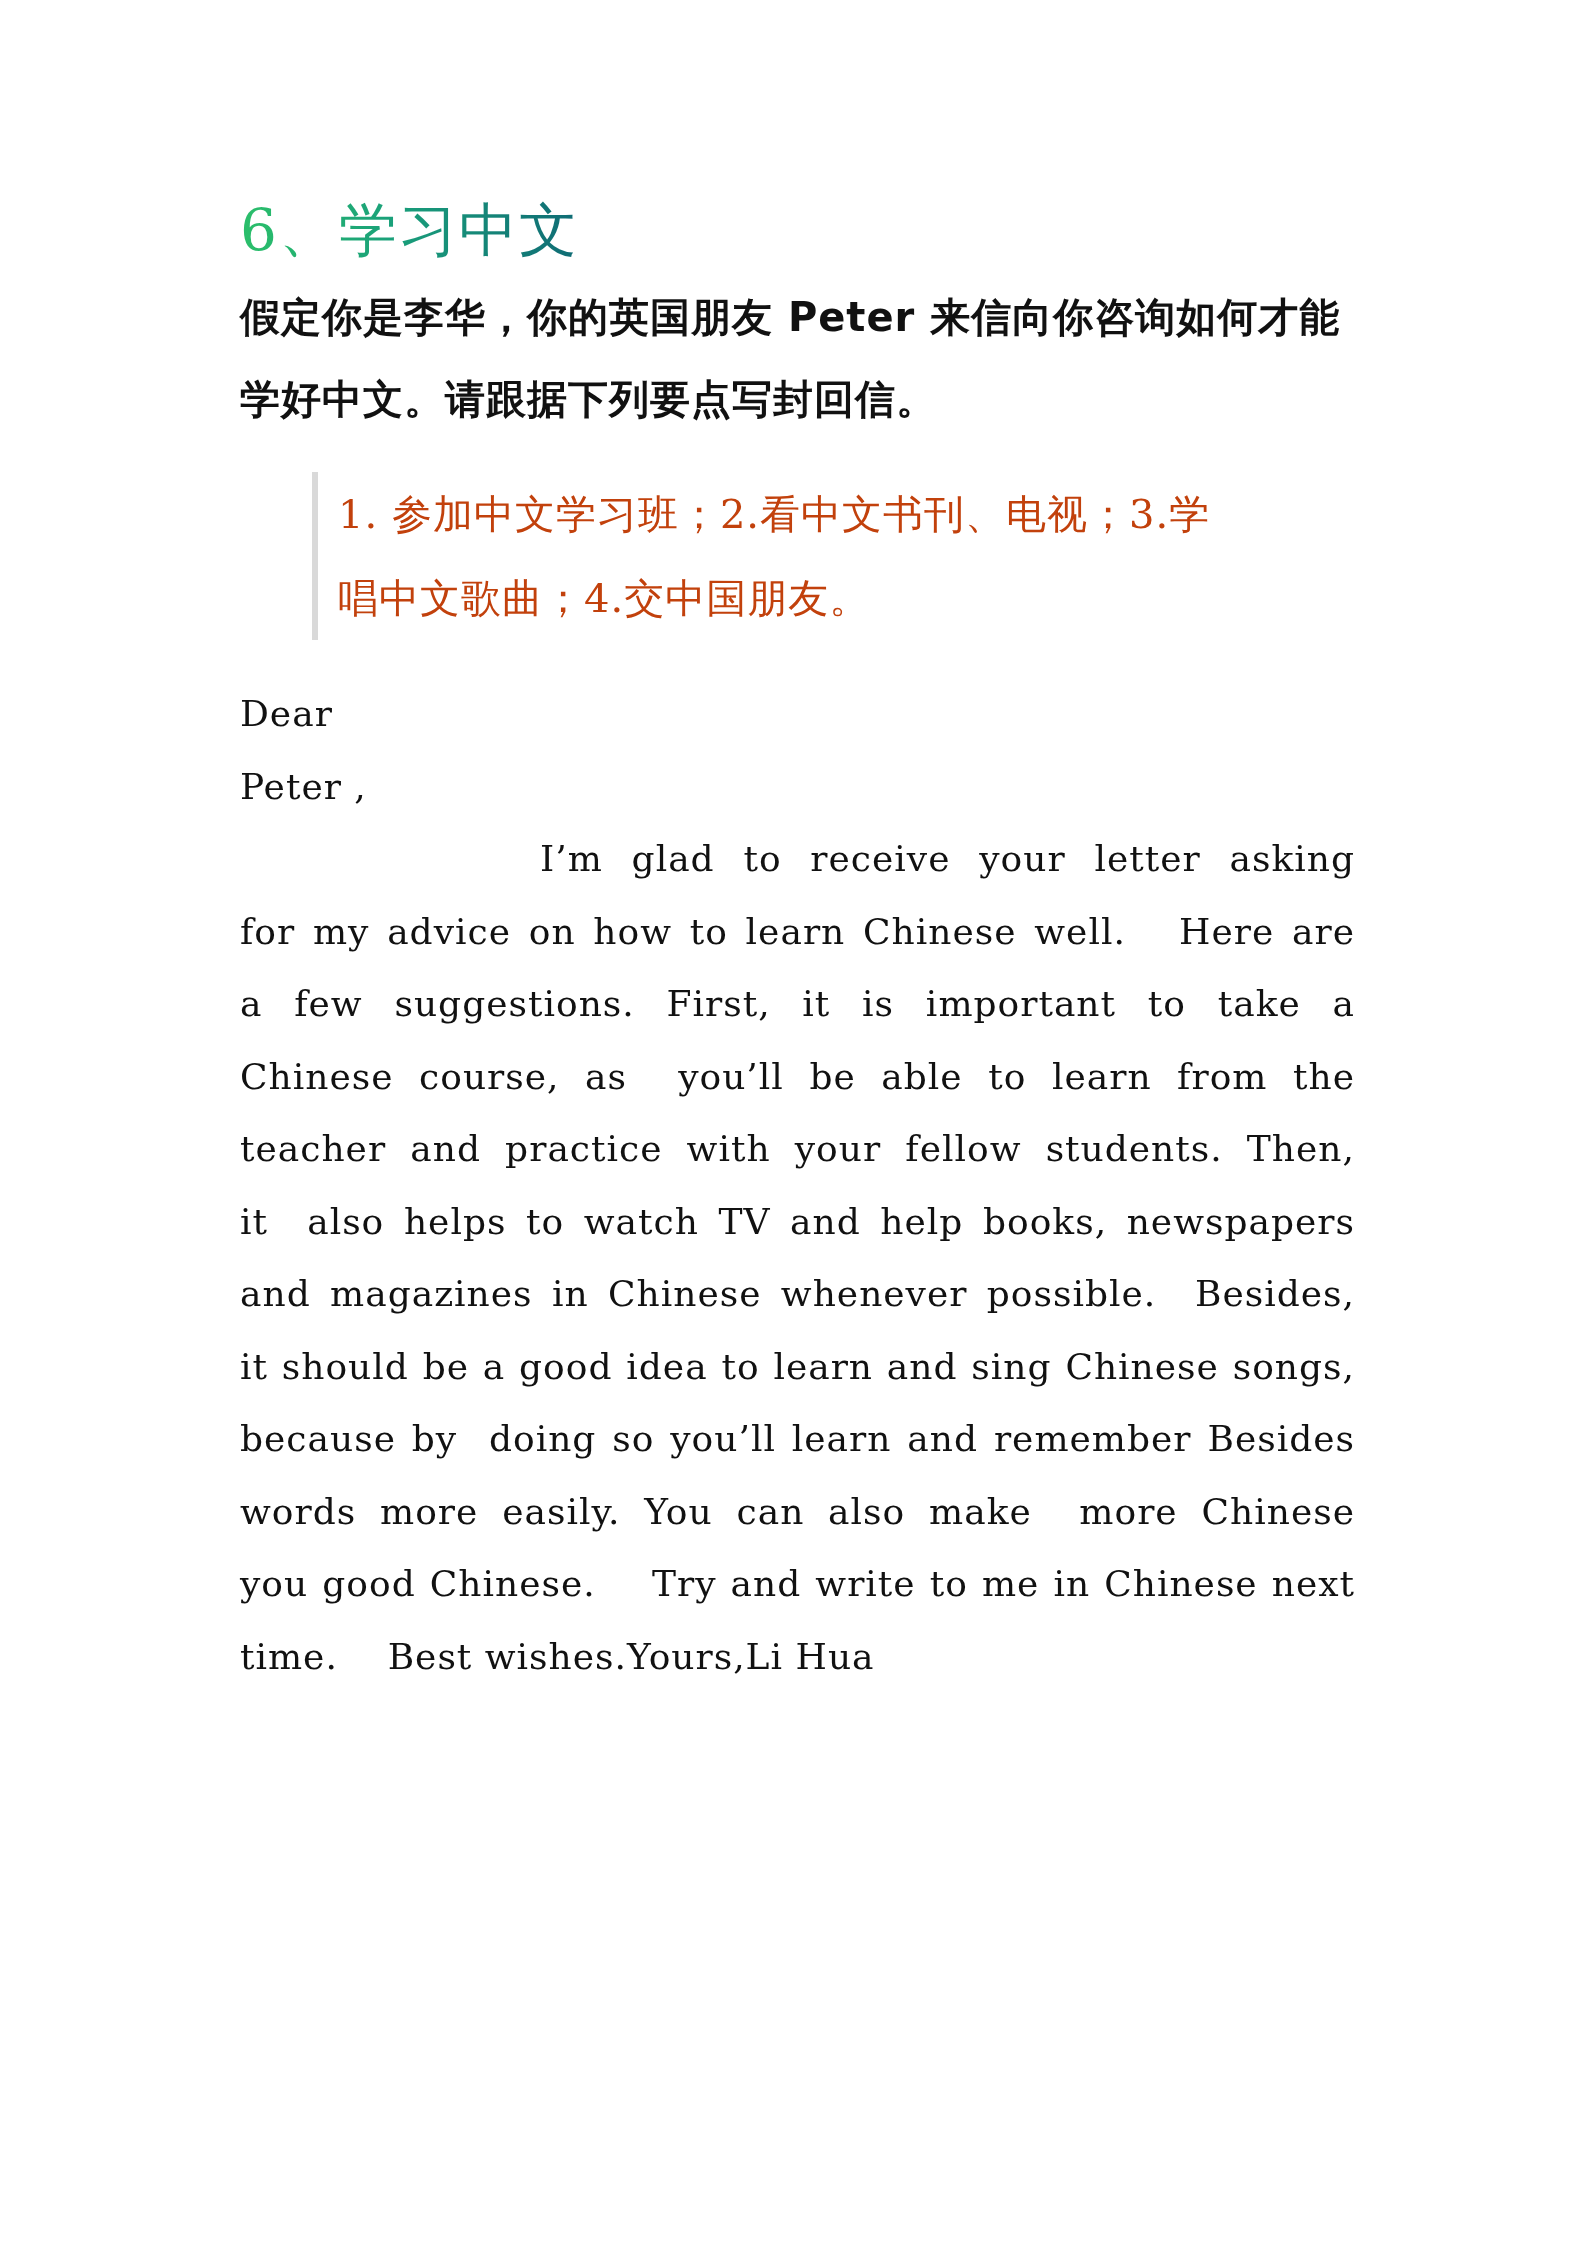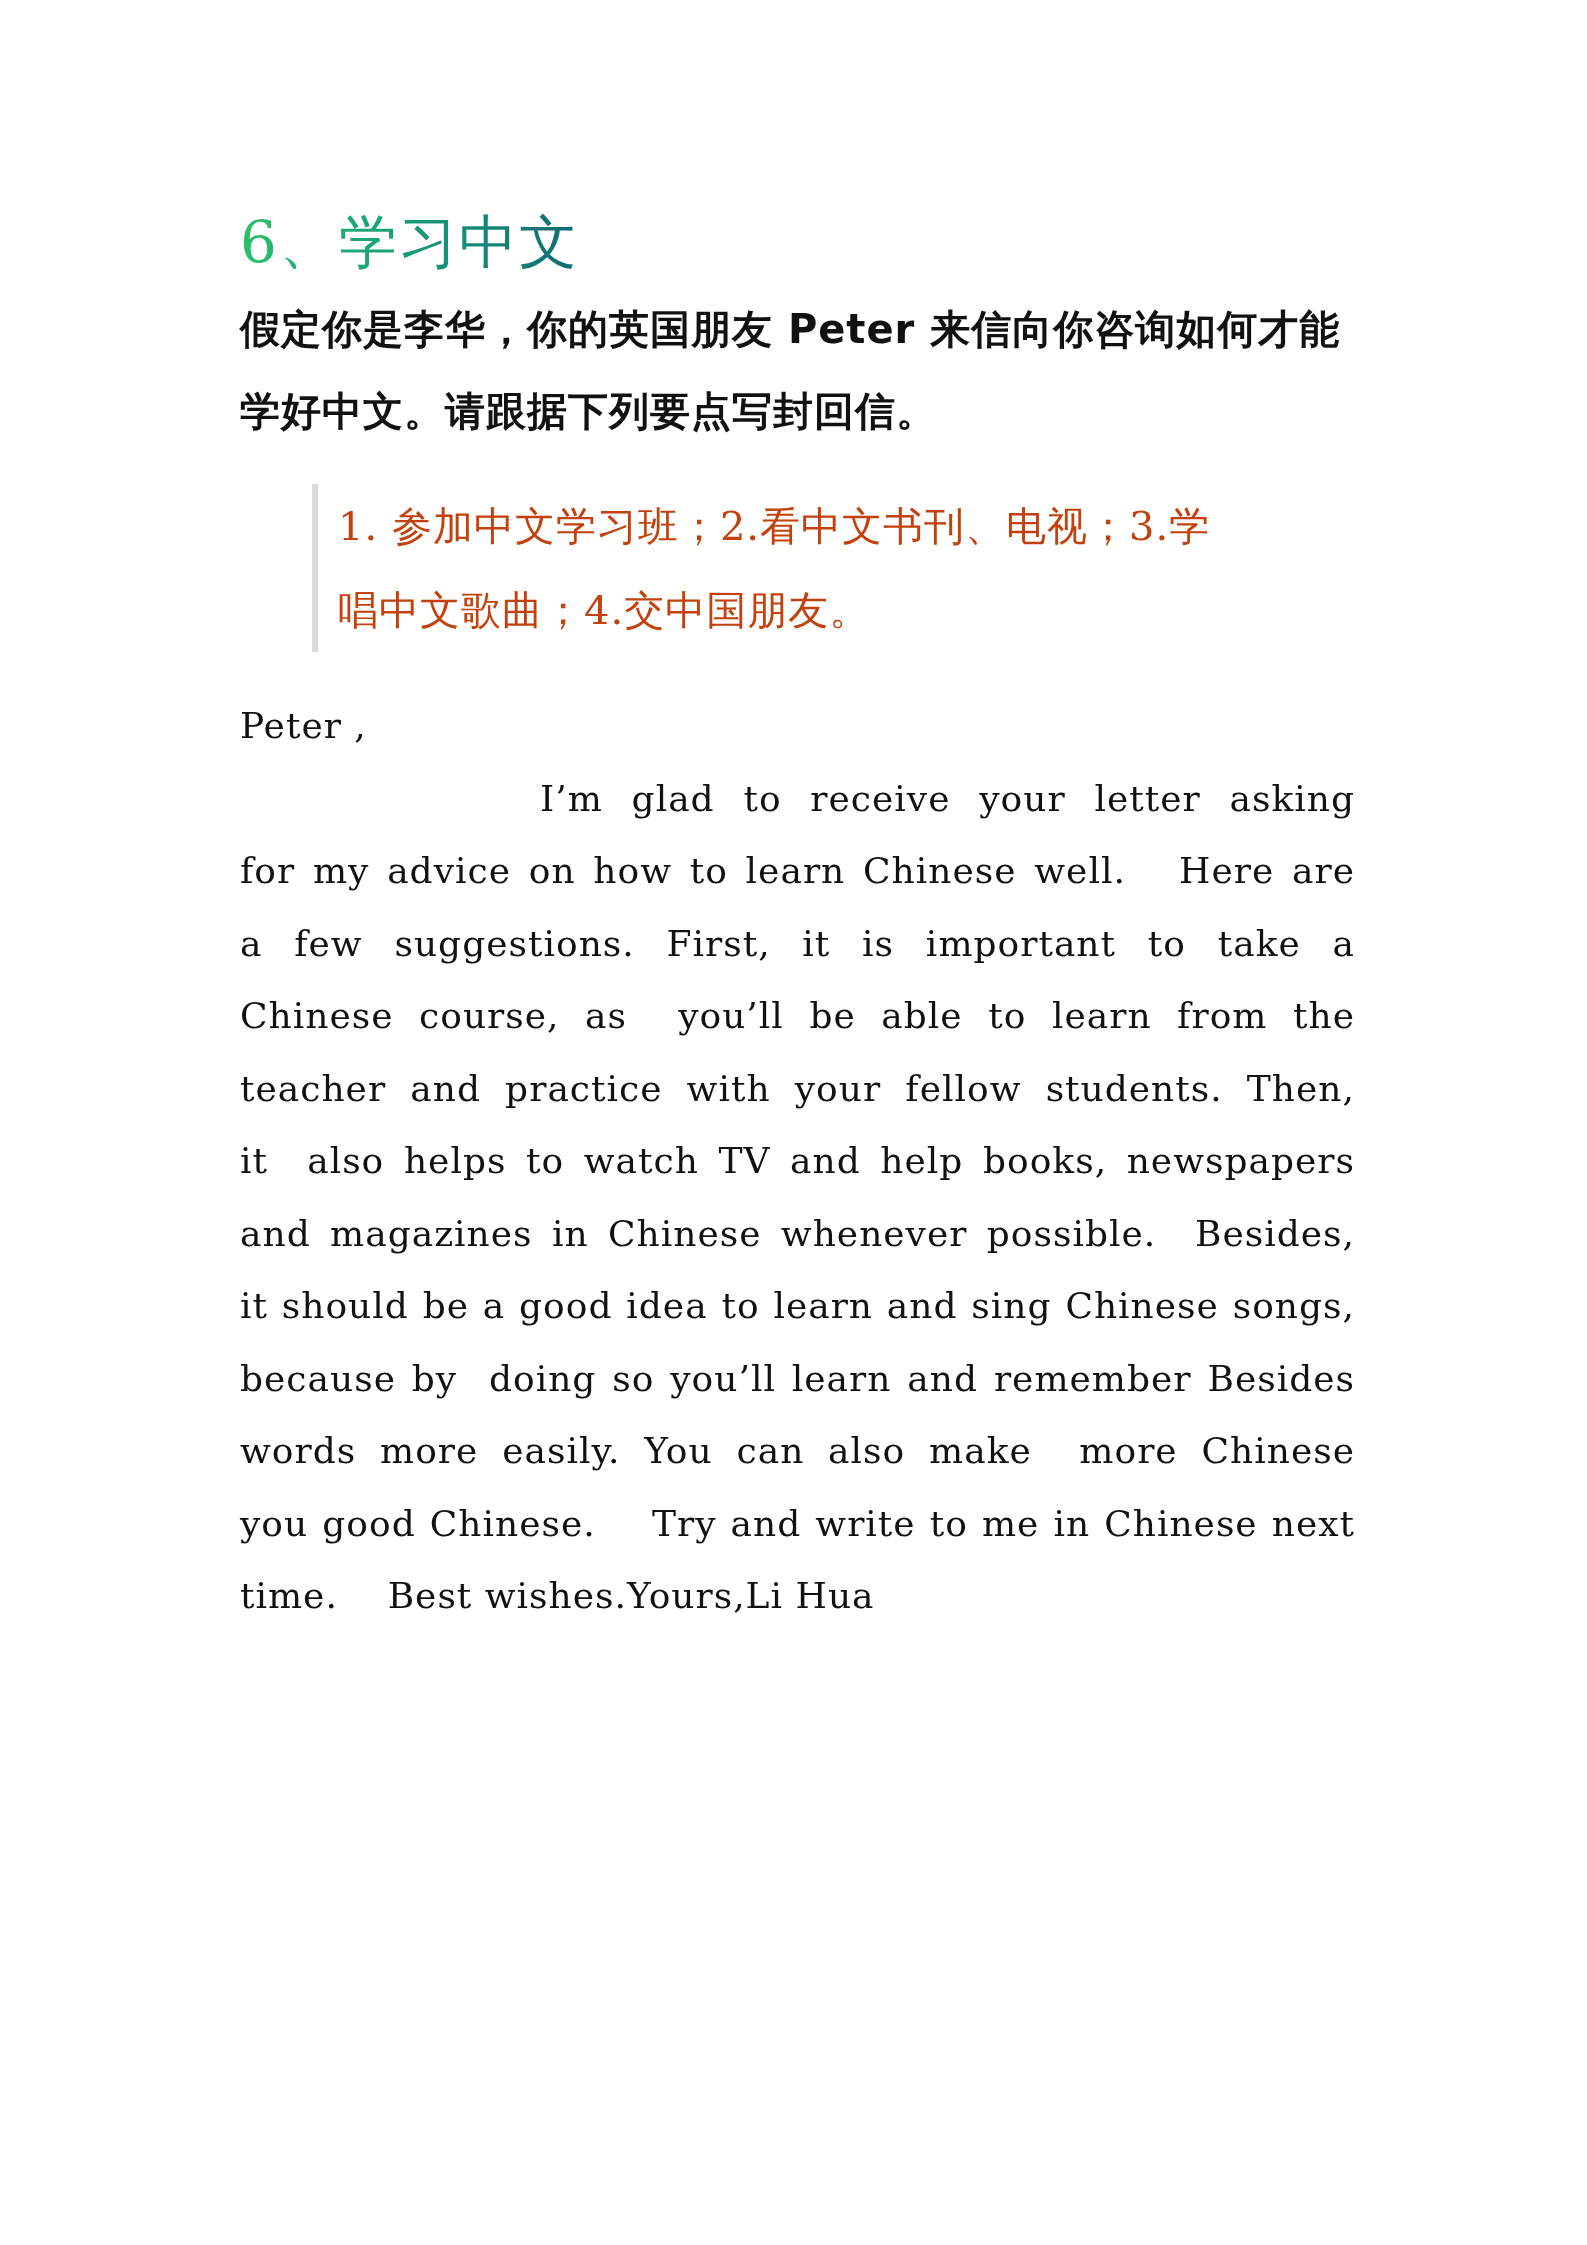--- a/index.html
+++ b/index.html
@@ -18,21 +18,21 @@
     .page {
       position: absolute;
       left: 240px;
       top: 190px;
       width: 1115px;
     }
     .title {
       font-size: 58px;
       line-height: 80px;
       height: 80px;
-      margin: 12px 0 6px 0;
+      margin: 0 0 6px 0;
       font-weight: normal;
       letter-spacing: 2px;
       background: linear-gradient(90deg, #2bbf6a 0%, #1aa07a 45%, #0f6b75 100%);
       -webkit-background-clip: text;
       background-clip: text;
       color: transparent;
       display: inline-block;
       text-align: right;
     }
     .prompt {
@@ -94,20 +94,21 @@
     <div>学好中文。请跟据下列要点写封回信。</div>
   </div>
 
   <div class="points">
     <span class="line">1. 参加中文学习班；2.看中文书刊、电视；3.学</span>
     <span class="line">唱中文歌曲；4.交中国朋友。</span>
   </div>
 
 
   <div class="letter">
+    <span class="line nojust">Dear</span>
     <span class="line nojust">Peter ,</span>
     <span class="line indent">I’m glad to receive your letter asking</span>
     <span class="line">for my advice on how to learn Chinese well.   Here are</span>
     <span class="line">a few suggestions. First, it is important to take a</span>
     <span class="line">Chinese course, as  you’ll be able to learn from the</span>
     <span class="line">teacher and practice with your fellow students. Then,</span>
     <span class="line">it  also helps to watch TV and help books, newspapers</span>
     <span class="line">and magazines in Chinese whenever possible.  Besides,</span>
     <span class="line">it should be a good idea to learn and sing Chinese songs,</span>
     <span class="line">because by  doing so you’ll learn and remember Besides</span>

